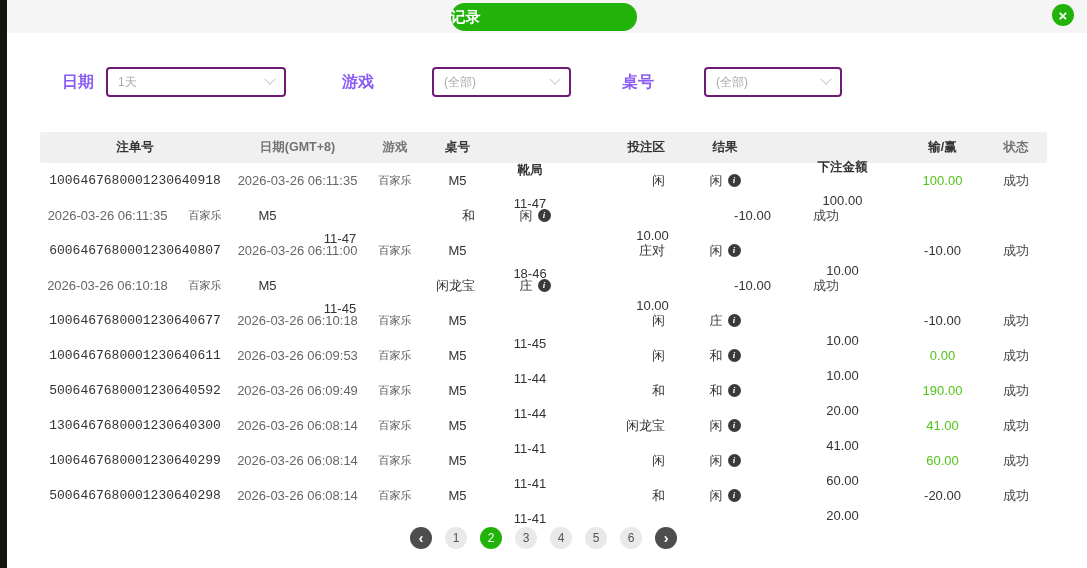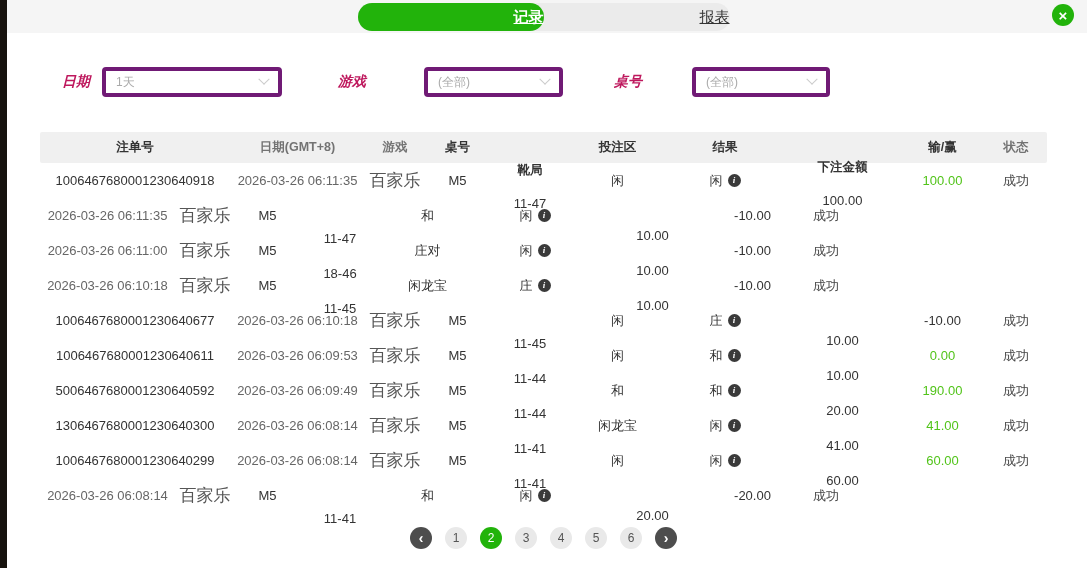--- a/index.html
+++ b/index.html
@@ -8,47 +8,47 @@
   body {
     width:1087px; height:568px; overflow:hidden; position:relative;
     background:#ffffff; font-family:"Liberation Sans","DejaVu Sans",sans-serif;
     color:#333;
   }
   .left-strip { position:absolute; left:0; top:0; width:7px; height:568px; background:#17130e; z-index:50; }
 
   
   .topbar { height:33px; background:#f5f5f5; position:relative; display:flex; justify-content:center; }
   .tab-group { margin-top:3px; height:28px; background:#ebebeb; border-radius:16px; display:flex; }
-  .tab { width:186px; height:28px; line-height:28px; text-align:right; font-size:15px; color:#333;
-         border-radius:16px; cursor:pointer;text-decoration:underline; }
+  .tab { width:186px; height:28px; line-height:28px; text-align:left; font-size:15px; color:#333;
+         border-radius:16px; cursor:pointer; }
   .tab.active { background:var(--accent); color:#fff; font-weight:bold; }
   .close-btn { position:absolute; right:13px; top:4px; width:22px; height:22px; border-radius:50%;
                background:var(--accent); color:#fff; display:flex; align-items:center; justify-content:center;
                font-size:15px; font-weight:bold; cursor:pointer; }
 
   
   .filters { margin:34px 0 0 62px; display:flex; align-items:center; height:30px; }
-  .f-label { font-size:14px; font-weight:600; color:#be185d; white-space:nowrap;font-style:italic; }
-  .f-box { height:30px; border:4px solid #701a75; border-radius:4px; background:#fff;
+  .f-label { font-size:16px; font-weight:600; color:#8b5cf6; white-space:nowrap; }
+  .f-box { height:30px; border:2px solid #701a75; border-radius:4px; background:#fff;
            display:flex; align-items:center; justify-content:space-between; padding:0 10px;
            font-size:12px; color:#aaa; cursor:pointer; }
   .chev { width:8px; height:8px; border-right:1.5px solid #ccc; border-bottom:1.5px solid #ccc;
           transform:rotate(45deg) translate(-2px,-2px); }
   .g1 .f-label { margin-right:12px; } .g1 .f-box { width:180px; }
   .g2 { margin-left:56px; } .g2 .f-label { margin-right:58px; } .g2 .f-box { width:139px; }
   .g3 { margin-left:51px; } .g3 .f-label { margin-right:50px; } .g3 .f-box { width:138px; }
 
   
   .table { width:1007px; margin:35px 0 0 40px; }
   .thead { display:flex; align-items:center; height:31px; background:#f0f0f0; border-radius:2px;
            font-size:12.5px; font-weight:600; color:#333; }
   .trow { display:flex; align-items:center; height:35px; font-size:13px; color:#333; }
   .cell { text-align:center; white-space:nowrap; overflow:hidden; }
-  .c1{width:190px;} .c2{width:135px; color:#666;} .c3{width:60px; font-size:17px; color:#555;}
-  .c4{width:65px;} .c5{width:80px;margin-top:46px;} .c6{width:95px;} .c7{width:120px;}
+  .c1{width:190px;font-family:Liberation Mono, monospace;} .c2{width:135px; color:#666;} .c3{width:60px; font-size:11px; color:#555;}
+  .c4{width:65px;} .c5{width:80px;margin-top:46px;} .c6{width:95px;text-align:right;} .c7{width:120px;}
   .c8{width:115px;margin-top:40px;} .c9{width:85px;} .c10{width:62px; color:#444;}
   .thead .cell { font-size:12.5px; color:#333; }
   .thead .c2,.thead .c3,.thead .c10 { color:#737373; font-size:12.5px; }
   .c7 { display:flex; align-items:center; justify-content:center; gap:5px; }
   .info-icon { width:13px; height:13px; border-radius:50%; background:#3a3a3a; color:#fff;
                font-size:9px; font-weight:bold; font-style:italic; line-height:13px; text-align:center;
                font-family:"Liberation Serif",serif; cursor:pointer; flex:0 0 13px; }
   .c9.pos { color:var(--win); }
 
   
@@ -59,21 +59,20 @@
   .pg.active { background:var(--accent); color:#fff; }
 </style>
 </head>
 <body>
 
 <div class="left-strip"></div>
 
 <div class="topbar">
   <div class="tab-group">
     <div class="tab active">记录</div>
-    <div class="tab">报表</div>
   </div>
   <div class="close-btn">
     <span>×</span>
   </div>
 </div>
 
 <div class="filters">
   <div class="g1" style="display:flex;align-items:center;">
     <span class="f-label">日期</span>
     <div class="f-box">
@@ -134,20 +133,21 @@
     <div class="cell c6">和</div>
     <div class="cell c7">
       <span class="result-text">闲</span>
       <span class="info-icon">i</span>
     </div>
     <div class="cell c8">10.00</div>
     <div class="cell c9">-10.00</div>
     <div class="cell c10">成功</div>
   </div>
       <div class="trow">
+    <div class="cell c1">6006467680001230640807</div>
     <div class="cell c2">2026-03-26 06:11:00</div>
     <div class="cell c3">百家乐</div>
     <div class="cell c4">M5</div>
     <div class="cell c5">18-46</div>
     <div class="cell c6">庄对</div>
     <div class="cell c7">
       <span class="result-text">闲</span>
       <span class="info-icon">i</span>
     </div>
     <div class="cell c8">10.00</div>
@@ -237,20 +237,21 @@
     <div class="cell c6">闲</div>
     <div class="cell c7">
       <span class="result-text">闲</span>
       <span class="info-icon">i</span>
     </div>
     <div class="cell c8">60.00</div>
     <div class="cell c9 pos">60.00</div>
     <div class="cell c10">成功</div>
   </div>
       <div class="trow">
+    <div class="cell c1">5006467680001230640298</div>
     <div class="cell c2">2026-03-26 06:08:14</div>
     <div class="cell c3">百家乐</div>
     <div class="cell c4">M5</div>
     <div class="cell c5">11-41</div>
     <div class="cell c6">和</div>
     <div class="cell c7">
       <span class="result-text">闲</span>
       <span class="info-icon">i</span>
     </div>
     <div class="cell c8">20.00</div>

